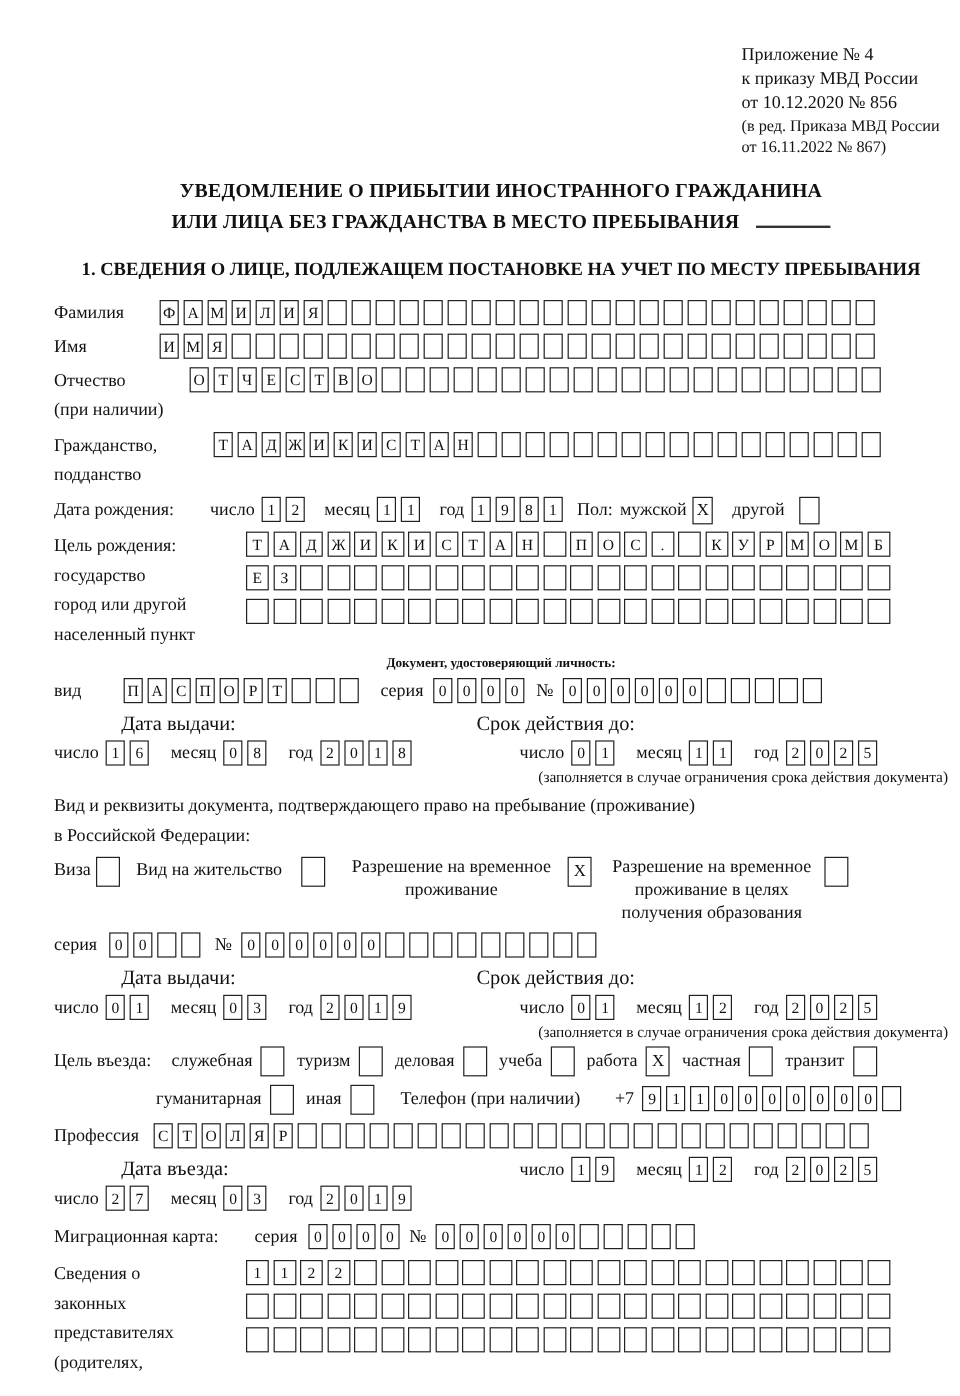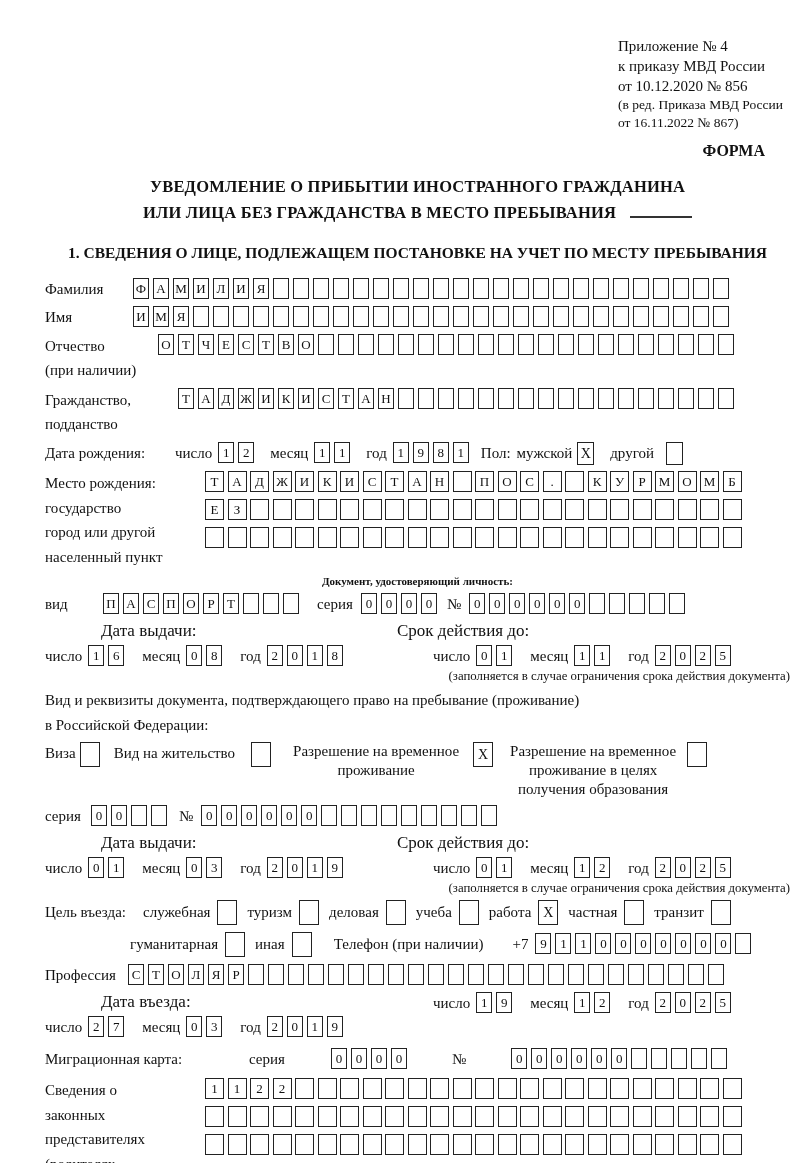--- a/index.html
+++ b/index.html
@@ -57,21 +57,20 @@
 <div class="page">
 
   <div class="annex">
     <div>Приложение № 4</div>
     <div>к приказу МВД России</div>
     <div>от 10.12.2020 № 856</div>
     <div class="note">(в ред. Приказа МВД России</div>
     <div class="note">от 16.11.2022 № 867)</div>
   </div>
 
-  <div class="forma">ФОРМА</div>
 
   <div class="title">
     <div>УВЕДОМЛЕНИЕ О ПРИБЫТИИ ИНОСТРАННОГО ГРАЖДАНИНА</div>
     <div><span>ИЛИ ЛИЦА БЕЗ ГРАЖДАНСТВА В МЕСТО ПРЕБЫВАНИЯ</span><span class="blank-line"></span></div>
   </div>
 
   <div class="sec1">1. СВЕДЕНИЯ О ЛИЦЕ, ПОДЛЕЖАЩЕМ ПОСТАНОВКЕ НА УЧЕТ ПО МЕСТУ ПРЕБЫВАНИЯ</div>
 
   <div class="row" style="margin-top:16px;">
     <span class="lbl lw1">Фамилия</span>
@@ -251,21 +250,21 @@
         <span class="cell">X</span>
       </span>
     <span class="lbl" style="margin-left:16px;">другой</span>
     <span class="cells cbs" style="margin-left:12px;">
         <span class="cell"></span>
       </span>
   </div>
 
   <div class="row" style="margin-top:4px;margin-bottom:0;">
     <span class="labcol">
-      <span>Место рождения:</span><br>
+      <span>Цель рождения:</span><br>
       <span>государство</span><br>
       <span>город или другой</span><br>
       <span>населенный пункт</span>
     </span>
     <span style="display: inline-block;">
       <span class="cells wide" style="margin-bottom:7px;">
           <span class="cell">Т</span>
           <span class="cell">А</span>
           <span class="cell">Д</span>
           <span class="cell">Ж</span>
@@ -670,21 +669,21 @@
         <span class="cells">
             <span class="cell">2</span>
             <span class="cell">0</span>
             <span class="cell">2</span>
             <span class="cell">5</span>
           </span>
       </div>
     </div>
   </div>
 
-  <div class="row" style="margin-top:10px;gap:37px;">
+  <div class="row" style="margin-top:10px;">
     <span class="lbl" style="width:167px;">Миграционная карта:</span>
     <span class="lbl" style="margin-right:9px;">серия</span>
     <span class="cells">
         <span class="cell">0</span>
         <span class="cell">0</span>
         <span class="cell">0</span>
         <span class="cell">0</span>
       </span>
     <span class="lbl" style="margin:0 8px 0 4px;">№</span>
     <span class="cells">

